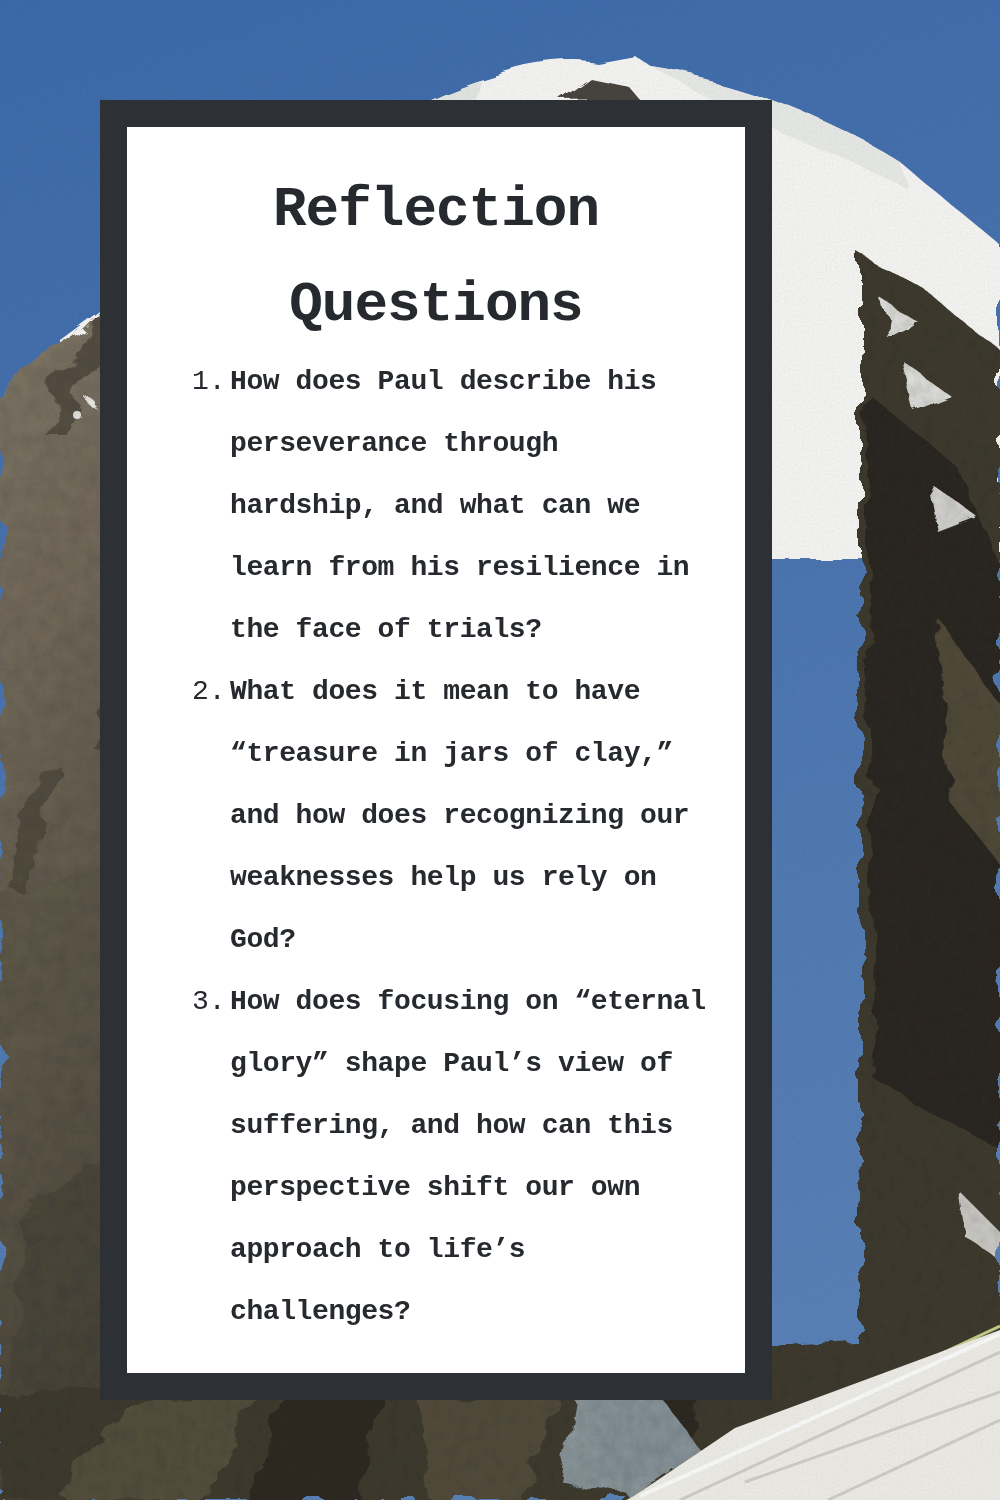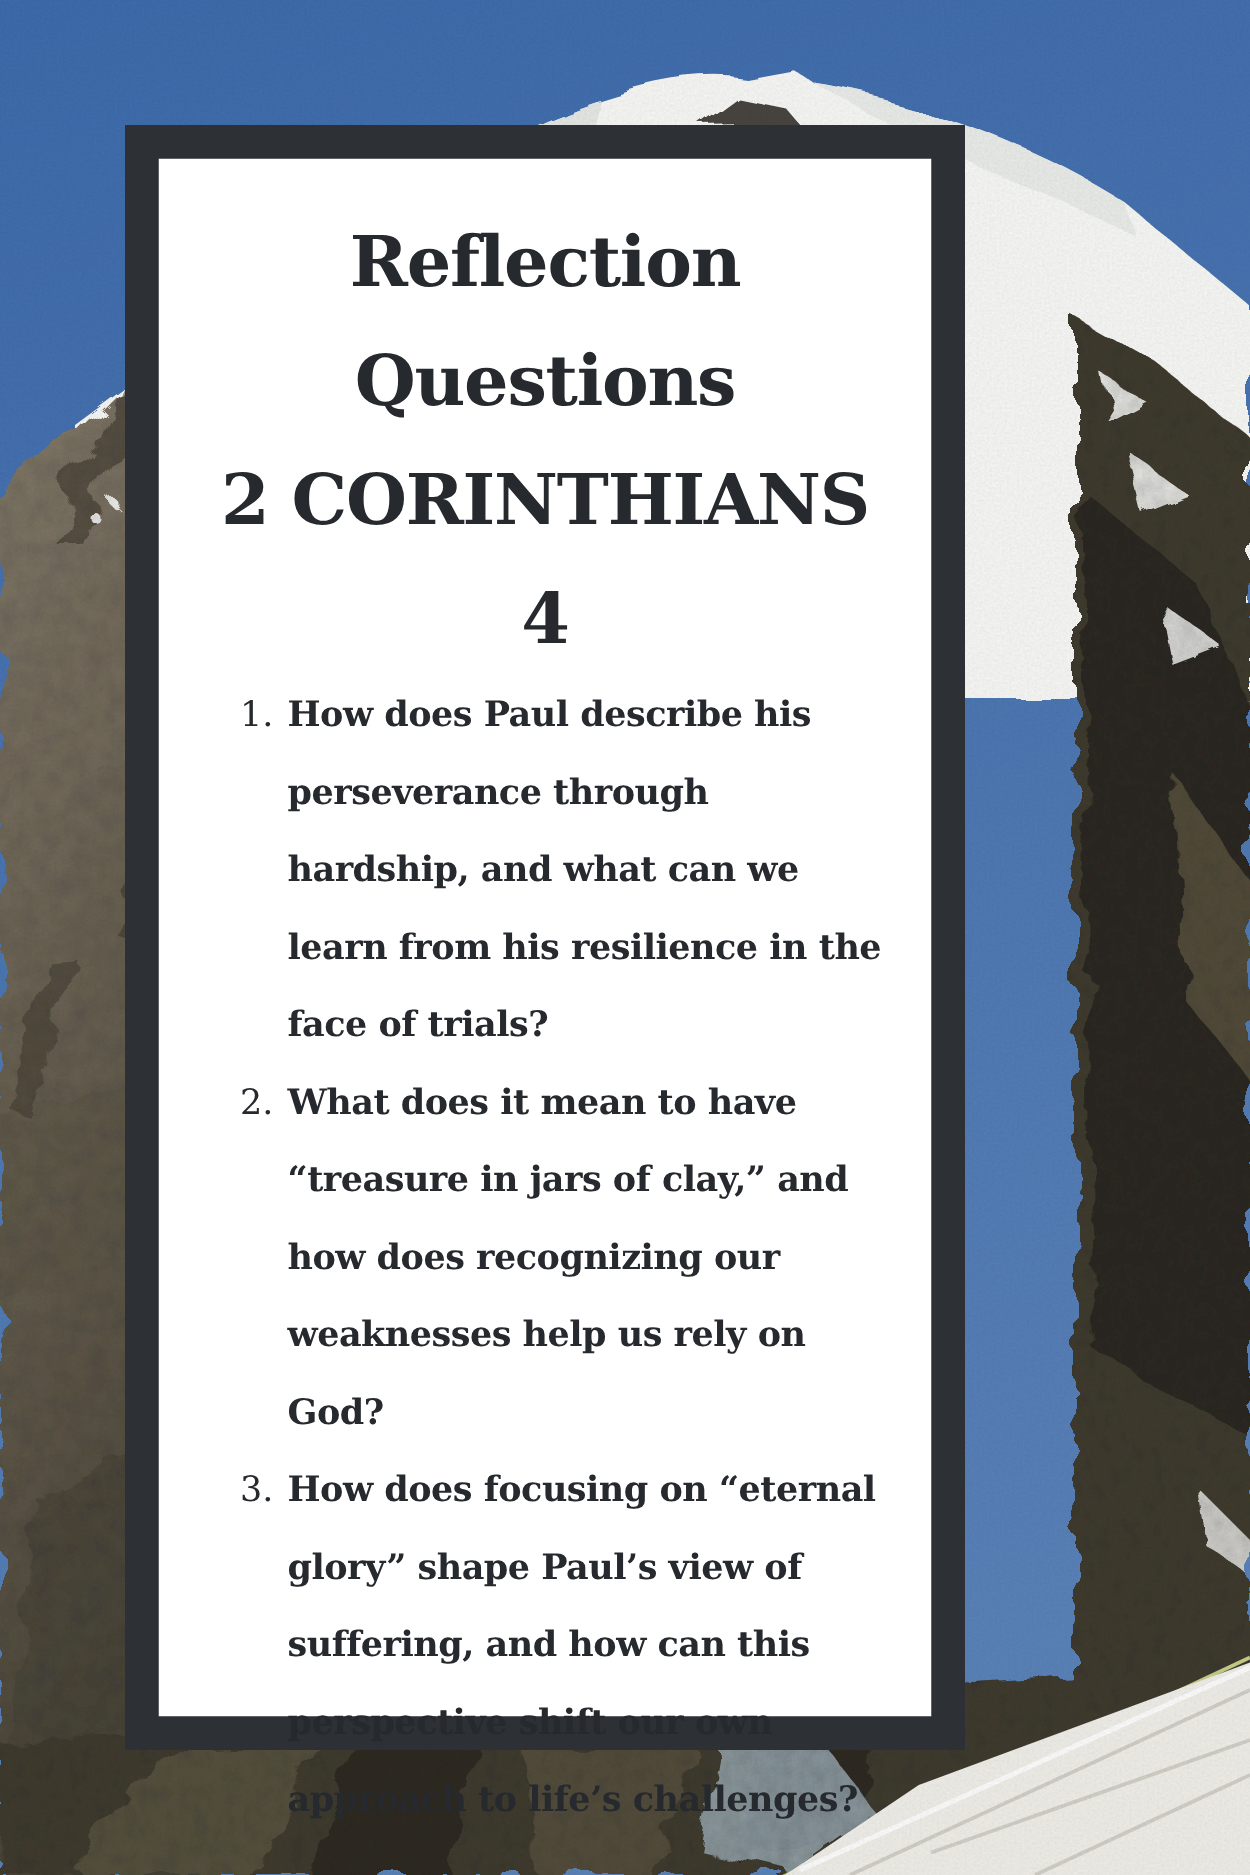--- a/index.html
+++ b/index.html
@@ -11,21 +11,21 @@
   html,body{margin:0;padding:0;}
   body{
     width:1000px;height:1500px;overflow:hidden;position:relative;
     font-family:"DejaVu Serif","Liberation Serif",serif;
     background:var(--sky);
   }
   .bg{position:absolute;inset:0;z-index:0;}
   .card{
     position:absolute;left:100px;top:100px;width:672px;height:1300px;
     box-sizing:border-box;border:27px solid var(--frame);
-    background:var(--card_bg);z-index:2;
+    background:var(--card_bg);z-index:2;font-family:Liberation Mono, monospace;
   }
   .card-inner{
     box-sizing:border-box;width:100%;height:100%;
     padding:36px 28px 0 28px;color:var(--text);
   }
   .title{
     text-align:center;font-weight:bold;font-size:56px;line-height:95px;
     letter-spacing:-1px;margin:0 0 0 0;
   }
   .title-line{display:block;}
@@ -133,21 +133,20 @@
     <path stroke="#ffffff" stroke-width="4" fill="none" d="M 640 1496 L 1000 1334"></path>
   </g>
 
   <rect x="0" y="0" width="1000" height="1500" filter="url(#grain)"></rect>
 </svg>
 
 <div class="card">
   <div class="card-inner">
     <h1 class="title">
       <span class="title-line">Reflection Questions</span>
-      <span class="title-line">2 CORINTHIANS 4</span>
     </h1>
     <ol class="questions">
       <li>How does Paul describe his perseverance through hardship, and what can we learn from his resilience in the face of trials?</li>
       <li>What does it mean to have “treasure in jars of clay,” and how does recognizing our weaknesses help us rely on God?</li>
       <li>How does focusing on “eternal glory” shape Paul’s view of suffering, and how can this perspective shift our own approach to life’s challenges?</li>
     </ol>
   </div>
 </div>
 
 </body></html>

